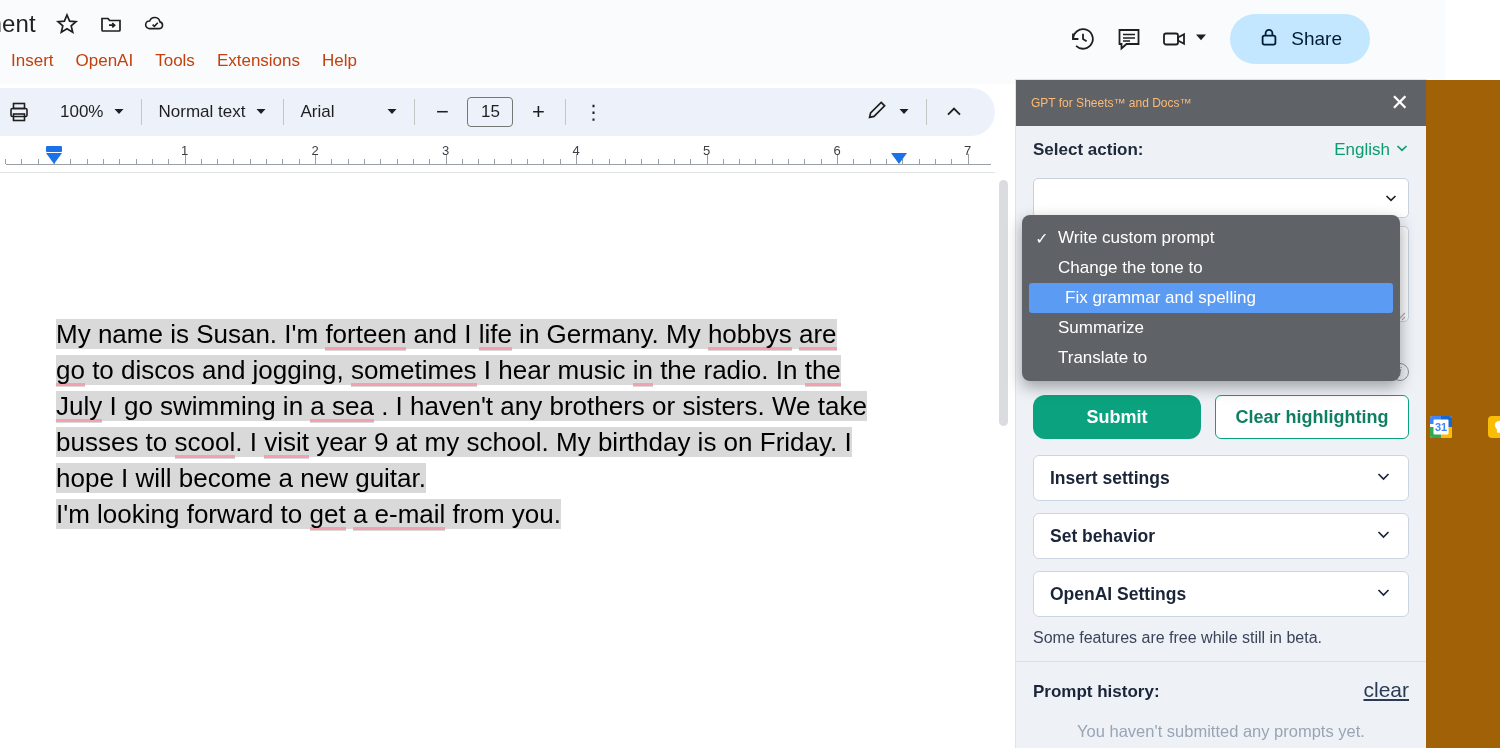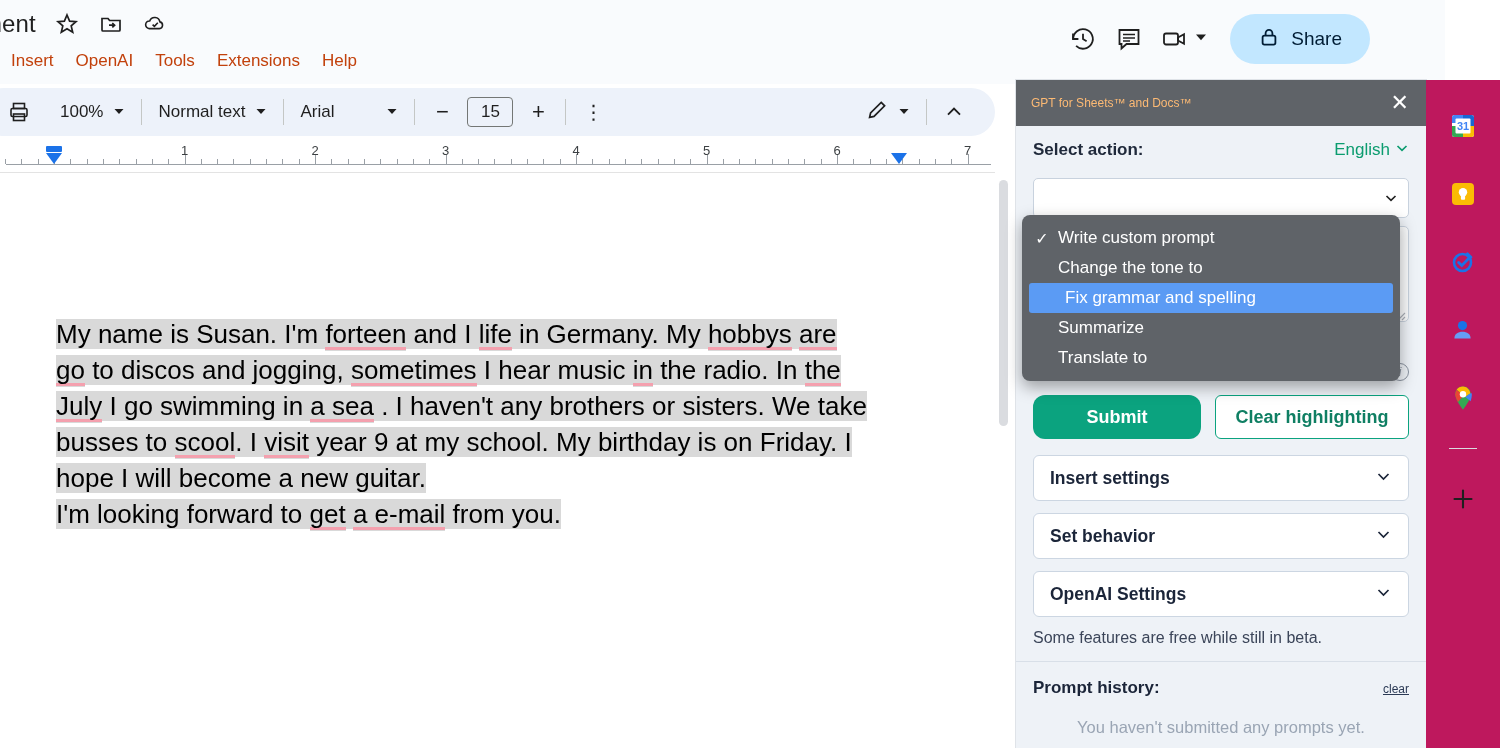--- a/index.html
+++ b/index.html
@@ -206,27 +206,27 @@
 
   .beta-note { font-size: 16px; color: #3b4559; margin-top: 4px; }
 
   .divider-h { height: 1px; background: #d8dfe8; margin: 14px -17px 0 -17px; }
 
   .history-head {
     display: flex; align-items: baseline; justify-content: space-between;
     padding-top: 16px;
   }
   .history-title { font-size: 17px; font-weight: bold; color: #1b2539; }
-  .history-clear { font-size: 12px; color: #2b3a55; text-decoration: underline; cursor: pointer; }
+  .history-clear { font-size: 21px; color: #2b3a55; text-decoration: underline; cursor: pointer; }
   .history-empty { font-size: 16.5px; color: #9aa5b4; text-align: center; margin-top: 20px; }
 
   
   .side-rail {
     position: absolute; left: 1426px; top: 80px; width: 74px; height: 668px;
-    background: #be185d; display: flex; flex-direction: column; align-items: center;
+    background: #a16207; display: flex; flex-direction: row; align-items: center;
     padding-top: 26px; gap: 28px;
   }
   .rail-btn {
     width: 40px; height: 40px; border-radius: 50%;
     display: flex; align-items: center; justify-content: center; cursor: pointer;
   }
   .rail-div { width: 28px; height: 1px; background: #dadce0; margin: 2px 0; }
 </style>
 </head>
 <body>

